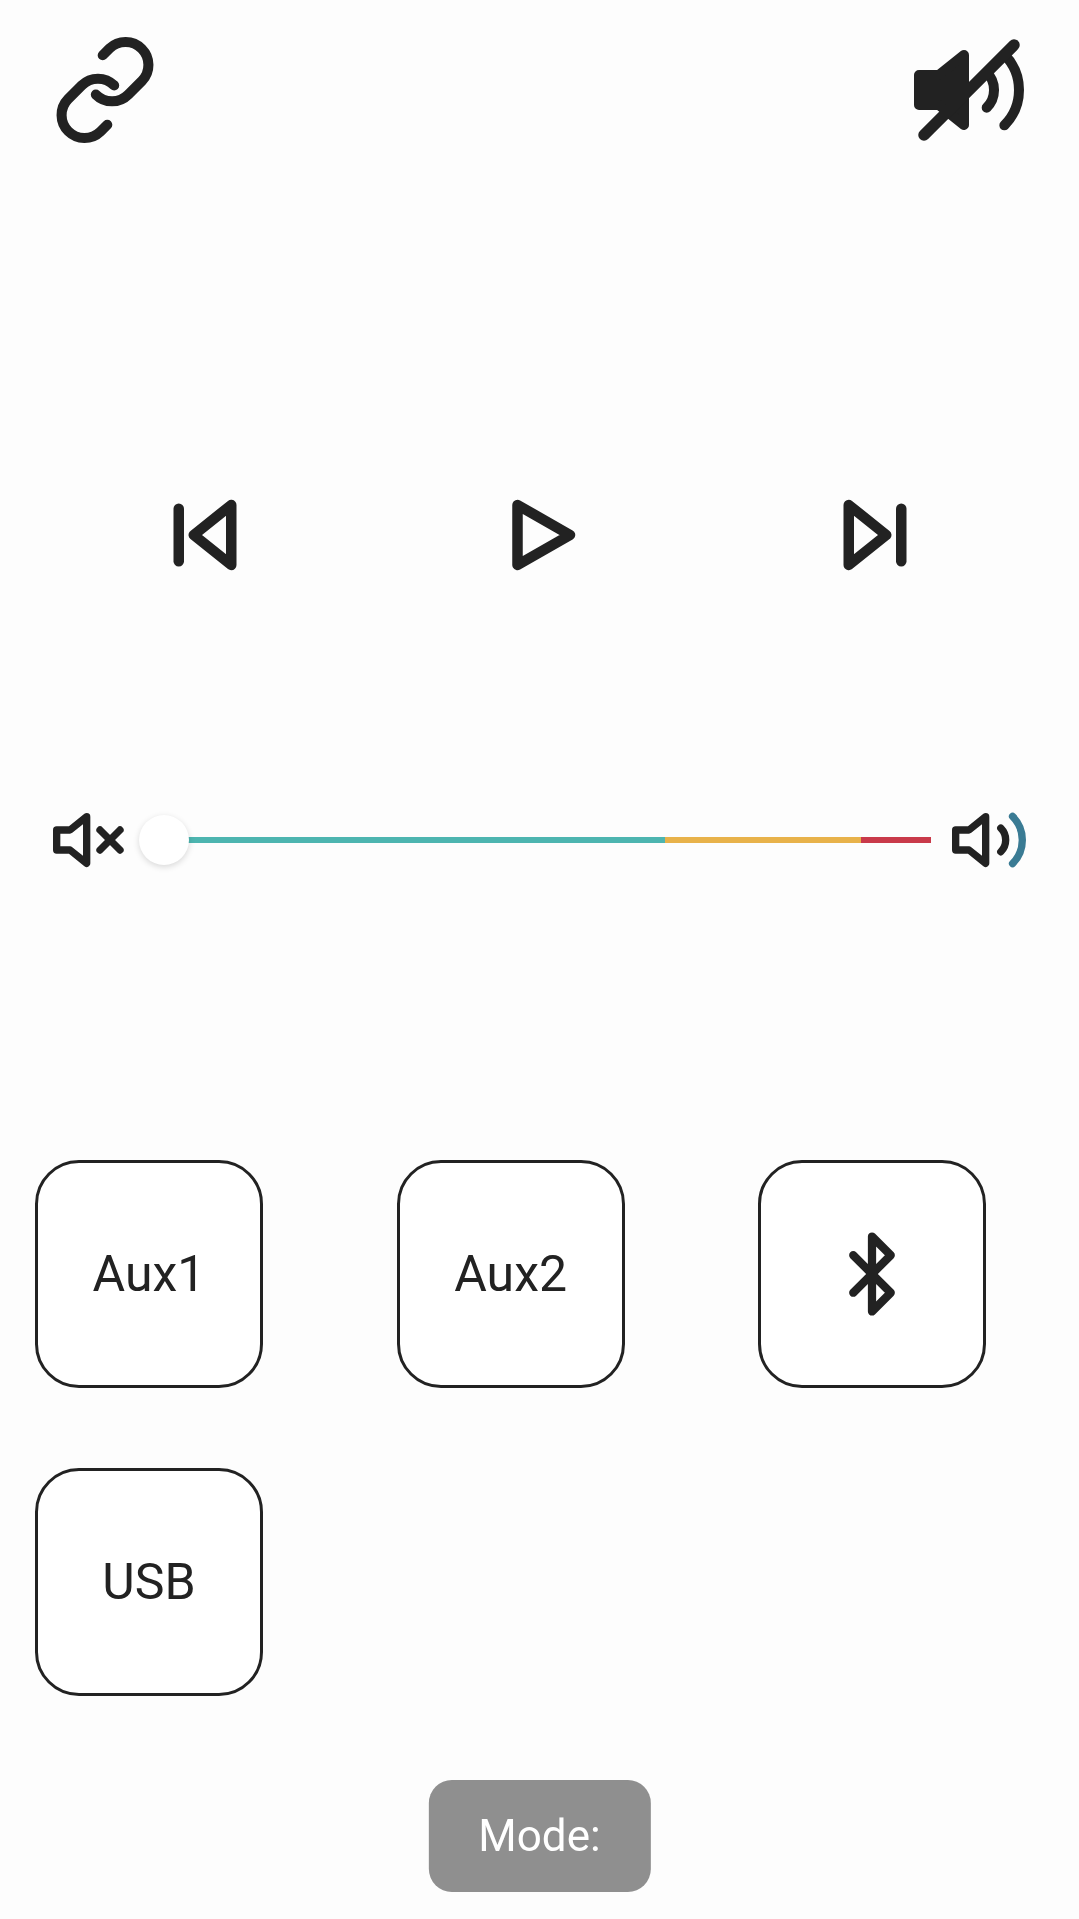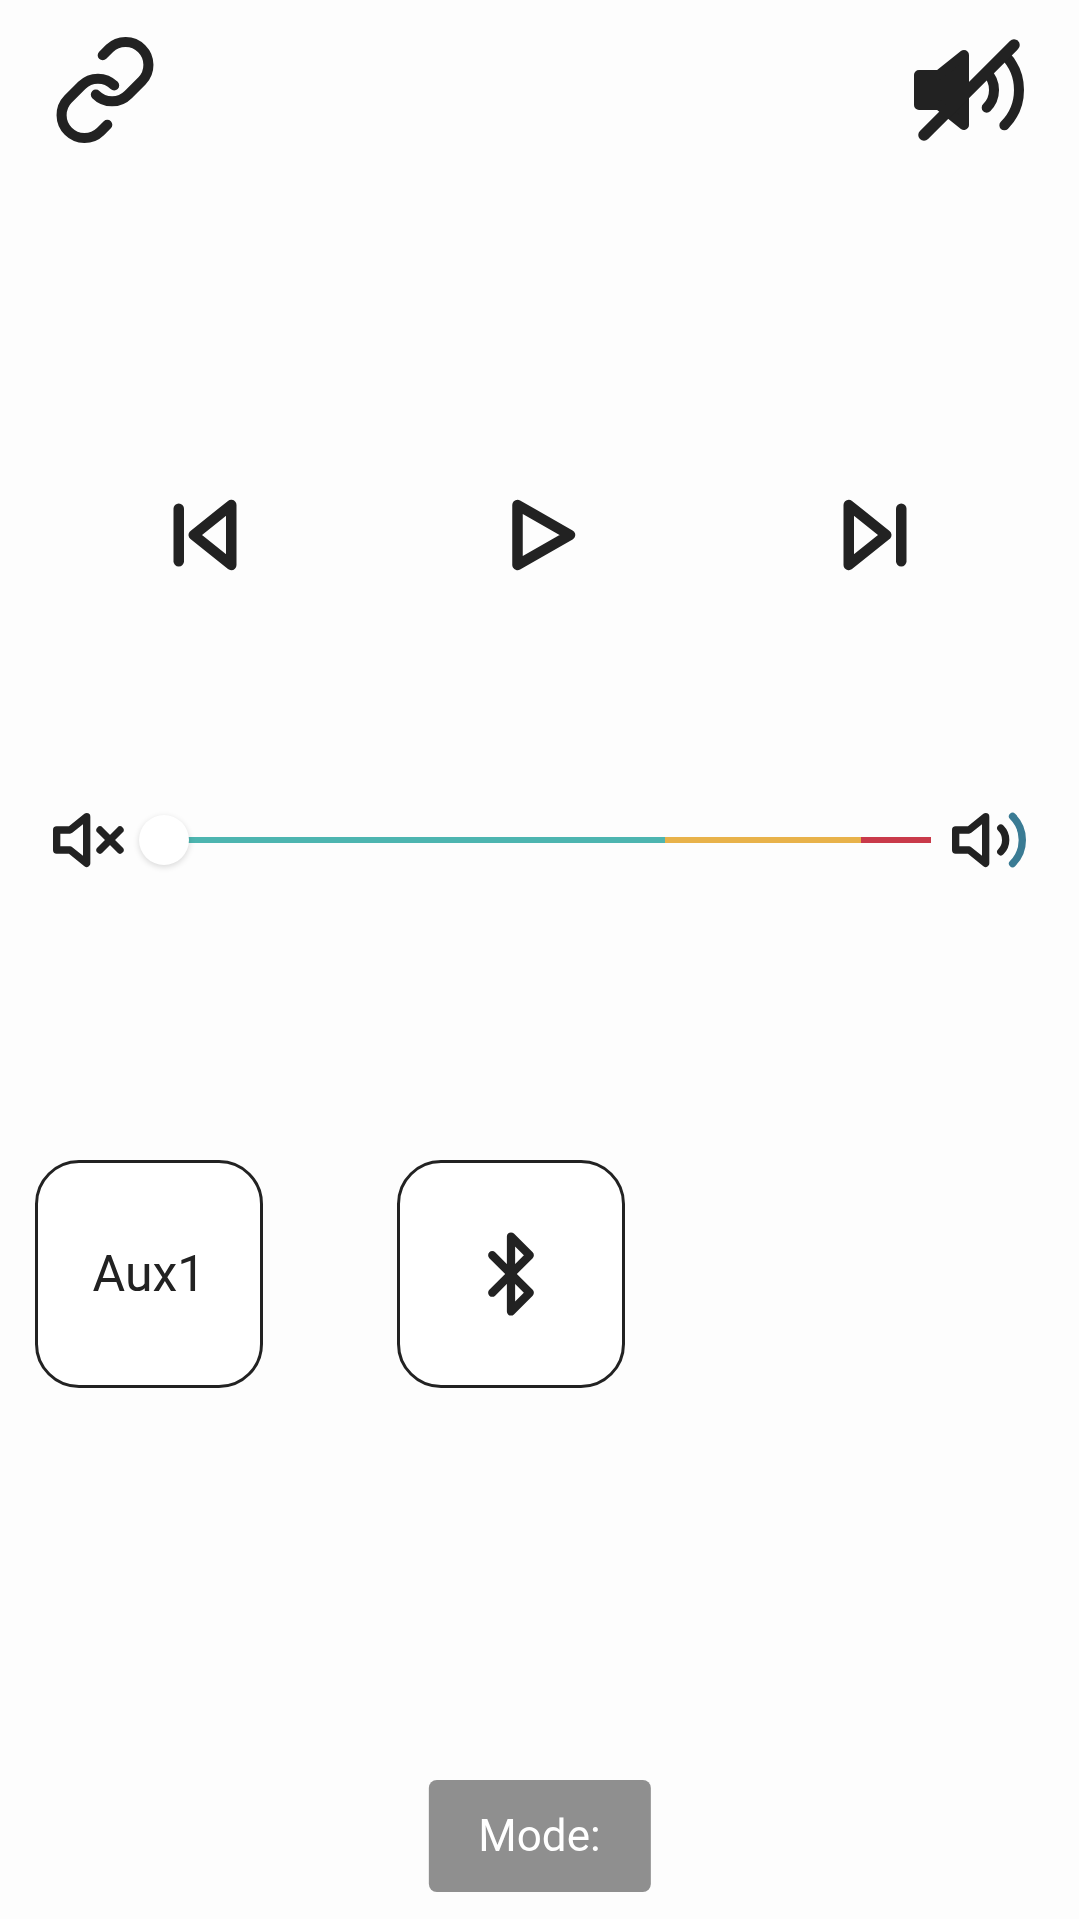--- a/index.html
+++ b/index.html
@@ -109,21 +109,21 @@
     
     .mode-btn {
       position: absolute;
       top: 1780px;
       left: 50%;
       transform: translateX(-50%);
       background: #8f8f8f;
       color: #fff;
       font-size: 44px;
       padding: 30px 50px;
-      border-radius: 8px;
+      border-radius: 23px;
       cursor: pointer;
       font-family: inherit;
     }
     
     svg {
       display: block;
     }
   </style>
 </head>
 <body>
@@ -186,23 +186,29 @@
       <path d="M19.07 4.93a10 10 0 0 1 0 14.14" stroke="#3a7b94"></path>
     </svg>
   </div>
 </div>
 
 <div class="source-grid">
   <button class="source-btn">
     <span>Aux1</span>
   </button>
   <button class="source-btn">
+    <span>Aux2</span>
+  </button>
+  <button class="source-btn">
     <span>
       <svg width="90" height="90" viewBox="0 0 24 24" fill="none" stroke="#222" stroke-width="2.2" stroke-linecap="round" stroke-linejoin="round">
         <path d="M7 7l10 10-5 5V2l5 5L7 17"></path>
       </svg>
     </span>
   </button>
+  <button class="source-btn">
+    <span>USB</span>
+  </button>
 </div>
 
 <div class="mode-btn">
   <span>Mode:</span>
 </div>
 
 </body></html>

